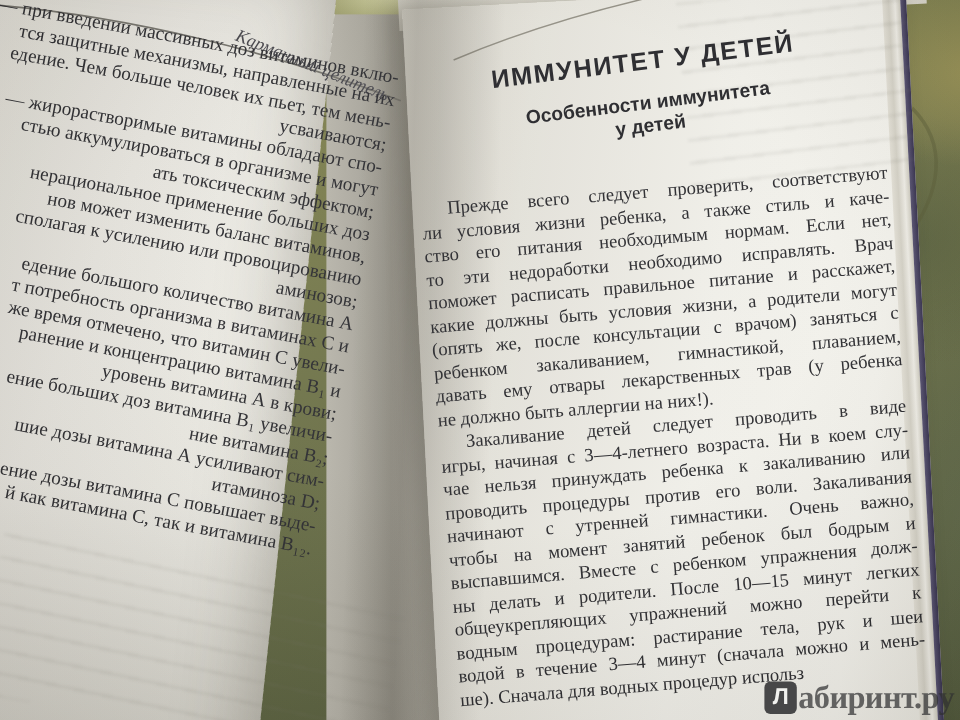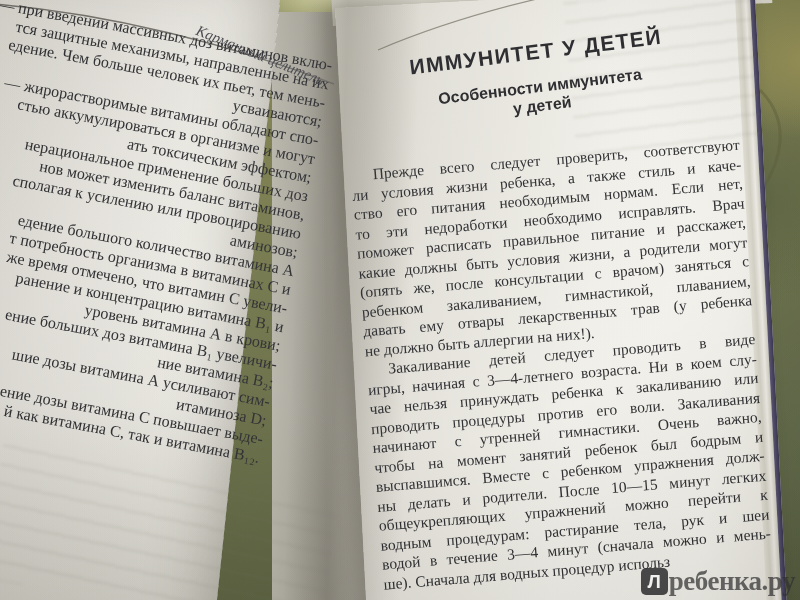--- a/index.html
+++ b/index.html
@@ -203,16 +203,16 @@
       <div class="line">общеукрепляющих упражнений можно перейти к</div>
       <div class="line">водным процедурам: растирание тела, рук и шеи</div>
       <div class="line">водой в течение 3—4 минут (сначала можно и мень-</div>
       <div class="line para-end">ше). Сначала для водных процедур использ</div>
     </div>
 
   <div class="vignette"></div>
 
   <div class="watermark">
     <div class="wm-box">Л</div>
-    <div class="wm-text">ребенка.ру</div>
+    <div class="wm-text">абиринт.ру</div>
   </div>
 
 </div>
 
 </body></html>

